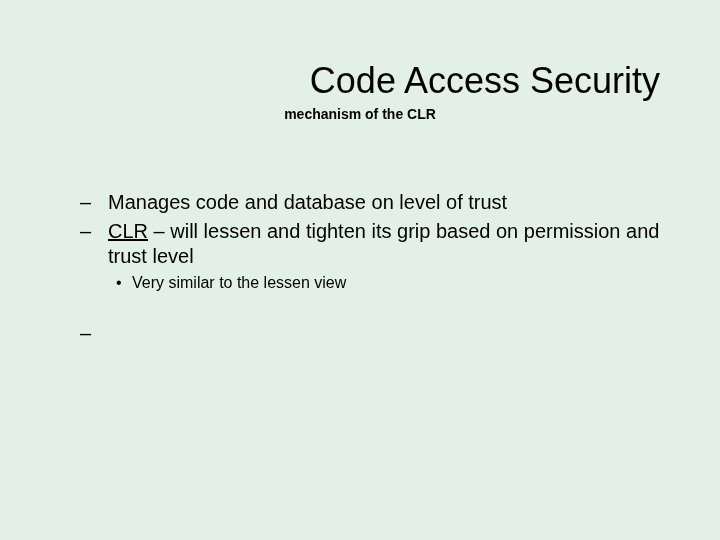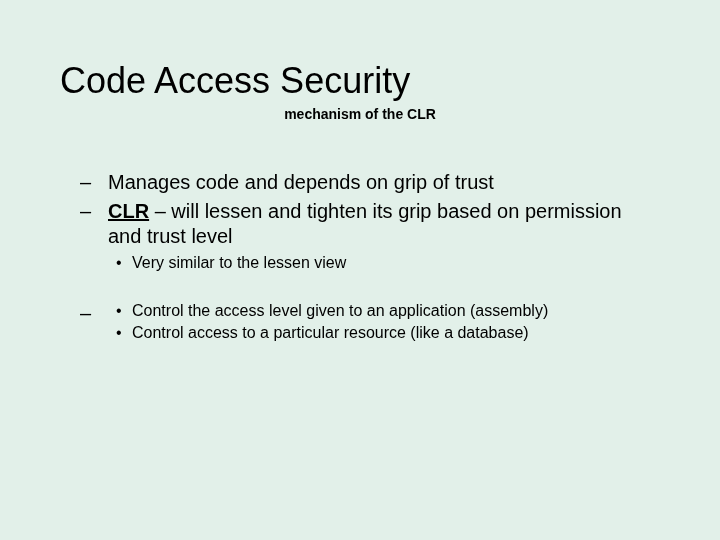--- a/index.html
+++ b/index.html
@@ -11,30 +11,30 @@
     font-family: Arial, Helvetica, sans-serif;
     color: #000;
   }
   .slide {
     box-sizing: border-box;
     width: 720px;
     height: 540px;
     padding: 50px 60px 40px 60px;
   }
   .title {
-    text-align: left;
+    text-align: right;
     font-size: 36px;
     margin: 10px 0 4px 0;
     font-weight: 400;
   }
   .subtitle {
     text-align: center;
     font-size: 14px;
     font-weight: 700;
-    margin-bottom: 48px;
+    margin-bottom: 68px;
   }
   .body {
     font-size: 20px;
     line-height: 1.25;
   }
   .dash-list {
     list-style: none;
     padding-left: 0;
     margin: 0 0 28px 0;
   }
@@ -59,50 +59,42 @@
     position: relative;
     padding-left: 24px;
     margin-bottom: 2px;
   }
   .bullet-list > li::before {
     content: "•";
     position: absolute;
     left: 8px;
     top: 0;
   }
-  .u { text-decoration: underline; font-weight: bold; }
+  .u { text-decoration: underline; }
 </style>
 </head>
 <body>
 
 <div class="slide">
   <h1 class="title">Code Access Security</h1>
   <div class="subtitle">mechanism of the CLR</div>
 
   <div class="body">
     <ul class="dash-list">
       <li>
-        <span>Manages code and depends on grip of trust</span>
+        <span>Manages code and database on level of trust</span>
       </li>
       <li>
         <span class="u">CLR</span><span> – will lessen and tighten its grip based on permission and trust level</span>
         <ul class="bullet-list">
           <li>
             <span>Very similar to the lessen view</span>
           </li>
         </ul>
       </li>
     </ul>
 
     <ul class="dash-list">
       <li>
-        <ul class="bullet-list">
-          <li>
-            <span>Control the access level given to an application (assembly)</span>
-          </li>
-          <li>
-            <span>Control access to a particular resource (like a database)</span>
-          </li>
-        </ul>
       </li>
     </ul>
   </div>
 </div>
 
 </body></html>

